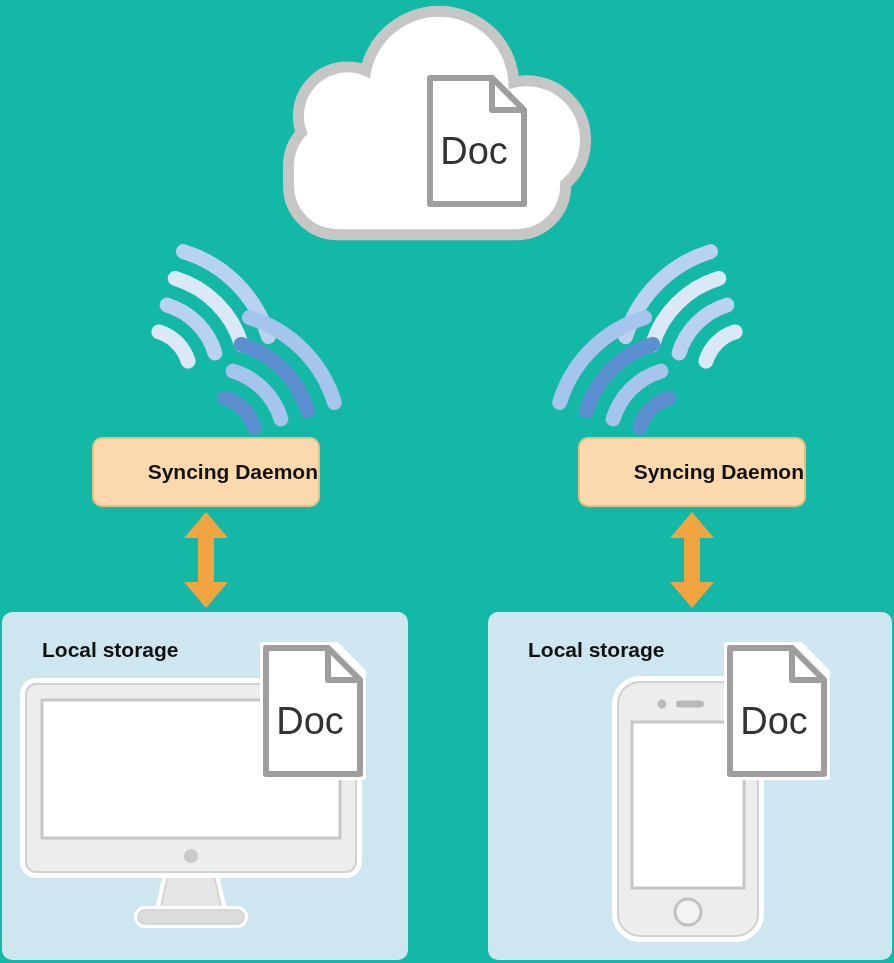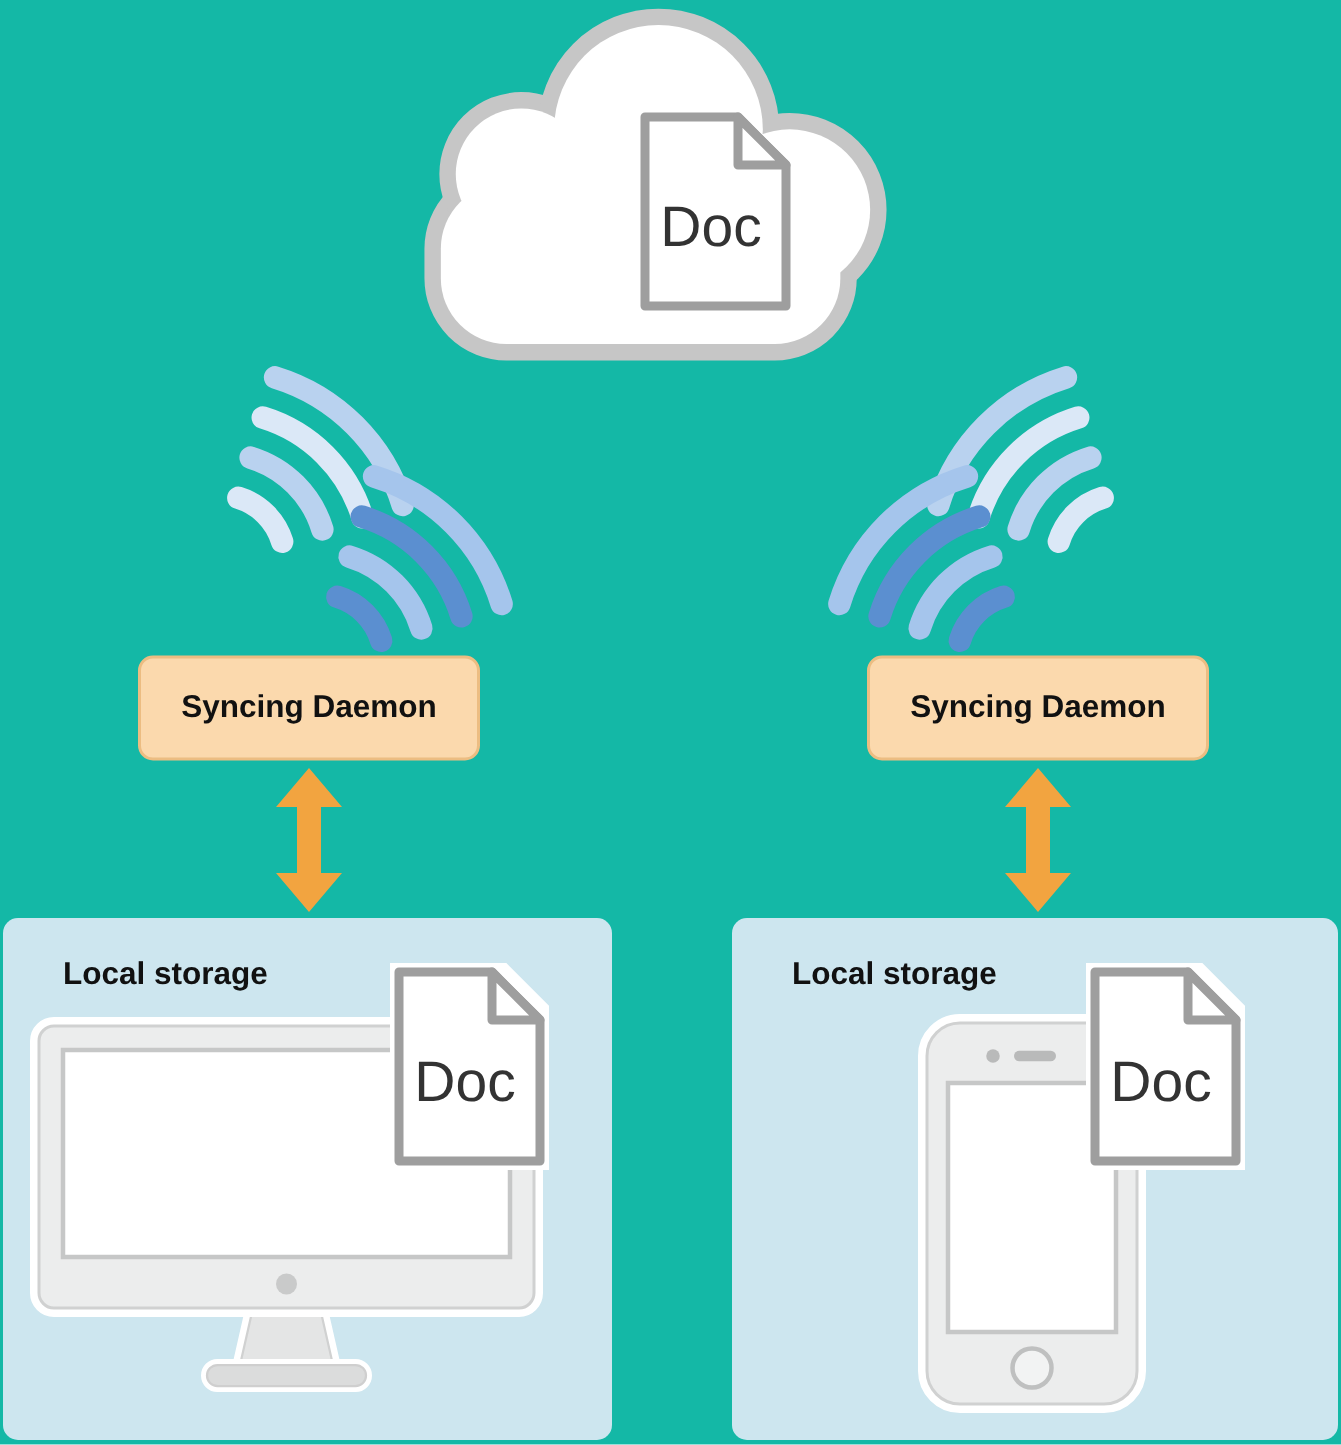--- a/index.html
+++ b/index.html
@@ -5,21 +5,21 @@
   html,body{margin:0;padding:0;background:#ffffff;}
   .canvas{
     position:relative;width:894px;height:963px;background:#14b8a6;
     font-family:"Liberation Sans", sans-serif;overflow:hidden;
   }
   .abs{position:absolute;}
   svg{display:block;}
   .daemon-box{
     position:absolute;width:228px;height:70px;box-sizing:border-box;
     background:#fbd9ad;border:2px solid #ecbd82;border-radius:10px;
-    display:flex;align-items:center;justify-content:center;
+    display:flex;align-items:center;justify-content:flex-end;
     font-size:21px;font-weight:bold;color:#111111;
   }
   .storage-panel{
     position:absolute;top:612px;height:348px;background:#cde6ef;border-radius:10px;
   }
   .storage-label{
     position:absolute;left:40px;top:26px;font-size:21px;font-weight:bold;color:#111111;text-align:center;
   }
   .doc-text{font-family:"Liberation Sans", sans-serif;}
 </style>

